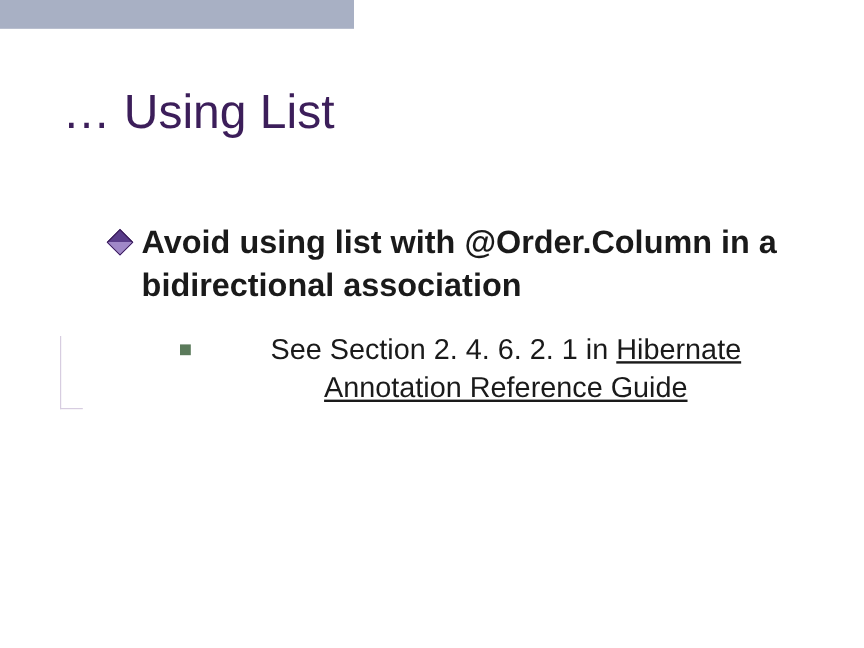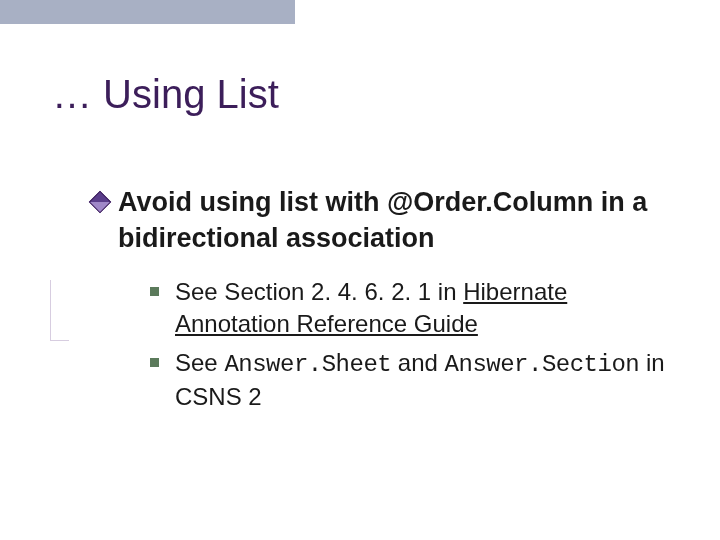--- a/index.html
+++ b/index.html
@@ -63,20 +63,21 @@
   .sub-list {
     position: absolute;
     left: 150px;
     top: 276px;
     right: 40px;
   }
   .sub-item {
     display: flex;
     align-items: flex-start;
     margin-bottom: 6px;
+    text-align: center;
   }
   .square-icon {
     width: 9px;
     height: 9px;
     background: #5b7a5b;
     margin-top: 11px;
     margin-right: 16px;
     flex: 0 0 auto;
   }
   .sub-text {
@@ -118,21 +119,15 @@
 
   <div class="sub-list">
 
     <div class="sub-item">
       <span class="square-icon"></span>
       <span class="sub-text">
         <span>See Section 2. 4. 6. 2. 1 in </span><span class="u">Hibernate Annotation Reference Guide</span>
       </span>
     </div>
 
-    <div class="sub-item">
-      <span class="square-icon"></span>
-      <span class="sub-text">
-        <span>See </span><span class="mono">Answer.Sheet</span><span> and </span><span class="mono">Answer.Section</span><span> in CSNS 2</span>
-      </span>
-    </div>
 
   </div>
 </div>
 
 </body></html>

